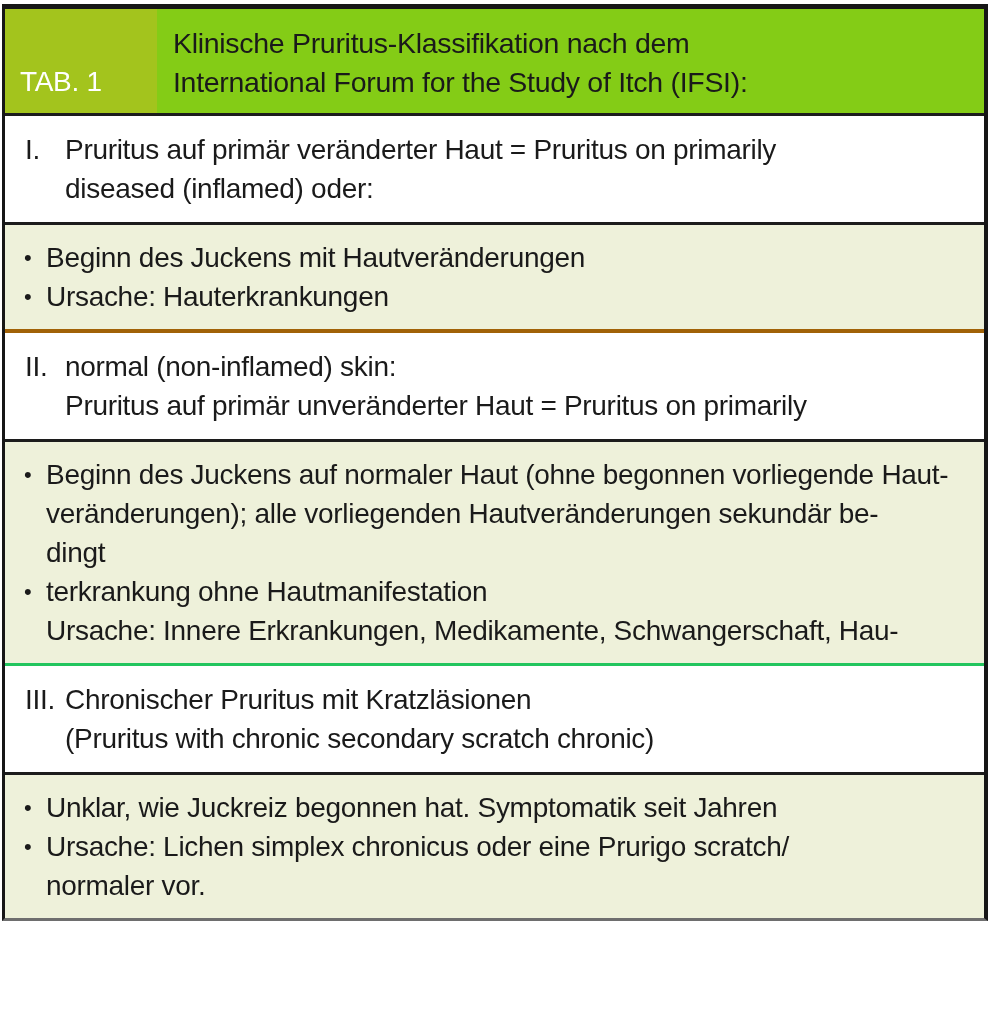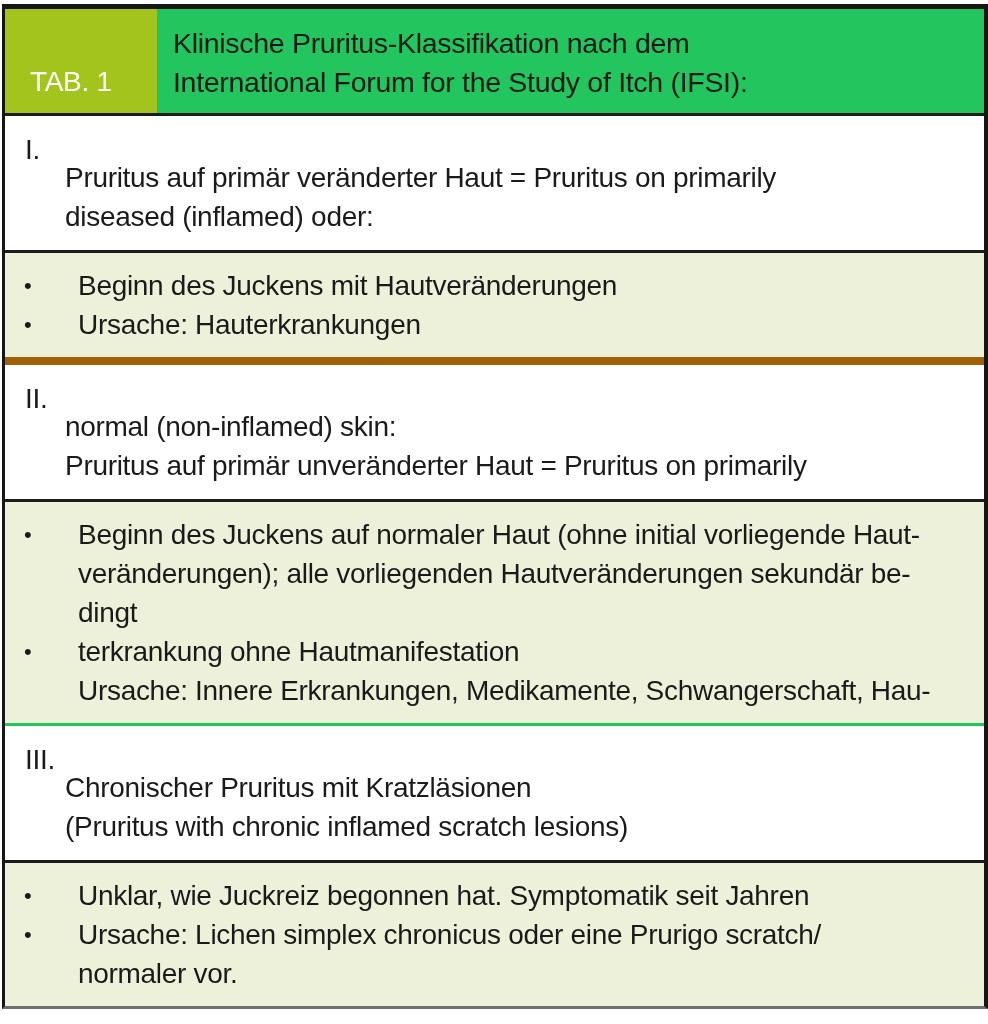--- a/index.html
+++ b/index.html
@@ -35,63 +35,63 @@
     height: 104px;
     overflow: hidden;
   }
   .tab-cell {
     width: 152px;
     flex: 0 0 152px;
     background: #a3c41d;
     color: #ffffff;
     display: flex;
     align-items: flex-end;
-    padding: 0 0 16px 25px;
+    padding: 0 0 16px 15px;
     box-sizing: border-box;
     font-size: 28px;
     line-height: 30px;
   }
   .title-cell {
     flex: 1;
-    background: #22c55e;
+    background: #84cc16;
     padding: 15px 8px 0 16px;
     box-sizing: border-box;
     font-size: 28.5px;
     line-height: 39px;
     overflow: hidden;
   }
   .line { display: block; white-space: nowrap; }
   .row {
     box-sizing: border-box;
     font-size: 28px;
     line-height: 39px;
     overflow: hidden;
   }
   .row.white { background: #ffffff; padding: 14px 6px 14px 0; }
   .row.green { background: #eef1da; padding: 13px 6px 13px 0; }
   .sep-dark  { border-top: 3px solid #1c1c1c; }
   .sep-gdark { border-top: 3px solid #22c55e; }
-  .sep-gray  { border-top: 8px solid #a16207; }
+  .sep-gray  { border-top: 4px solid #a16207; }
   .heading-item { display: flex; }
   .numeral {
     width: 40px;
     flex: 0 0 40px;
     padding-left: 20px;
     box-sizing: content-box;
   }
-  .heading-text { flex: 1; overflow: hidden; margin-top: 28px; }
+  .heading-text { flex: 1; overflow: hidden; }
   .bullet-item { display: flex; }
   .bullet-col {
     width: 22px;
     flex: 0 0 22px;
     padding-left: 19px;
     font-size: 22px;
     text-align: left;
   }
-  .bullet-text { flex: 1; overflow: hidden; margin-left: 32px; }
+  .bullet-text { flex: 1; overflow: hidden; }
 </style>
 </head>
 <body>
 
 <div class="page">
   <div class="tab-table">
 
     <div class="header-row">
       <div class="tab-cell">
         <span>TAB. 1</span>
@@ -134,40 +134,40 @@
           <span class="line">normal (non-inflamed) skin:</span>
           <span class="line">Pruritus auf primär unveränderter Haut = Pruritus on primarily</span>
         </div>
       </div>
     </div>
 
     <div class="row green sep-dark">
       <div class="bullet-item">
         <div class="bullet-col">•</div>
         <div class="bullet-text">
-          <span class="line">Beginn des Juckens auf normaler Haut (ohne initial vorliegende Haut-</span>
+          <span class="line">Beginn des Juckens auf normaler Haut (ohne begonnen vorliegende Haut-</span>
           <span class="line">veränderungen); alle vorliegenden Hautveränderungen sekundär be-</span>
           <span class="line">dingt</span>
         </div>
       </div>
       <div class="bullet-item">
         <div class="bullet-col">•</div>
         <div class="bullet-text">
           <span class="line">terkrankung ohne Hautmanifestation</span>
           <span class="line">Ursache: Innere Erkrankungen, Medikamente, Schwangerschaft, Hau-</span>
         </div>
       </div>
     </div>
 
     <div class="row white sep-gdark">
       <div class="heading-item">
         <div class="numeral">III.</div>
         <div class="heading-text">
           <span class="line">Chronischer Pruritus mit Kratzläsionen</span>
-          <span class="line">(Pruritus with chronic inflamed scratch lesions)</span>
+          <span class="line">(Pruritus with chronic secondary scratch chronic)</span>
         </div>
       </div>
     </div>
 
     <div class="row green sep-dark">
       <div class="bullet-item">
         <div class="bullet-col">•</div>
         <div class="bullet-text">
           <span class="line">Unklar, wie Juckreiz begonnen hat. Symptomatik seit Jahren</span>
         </div>

